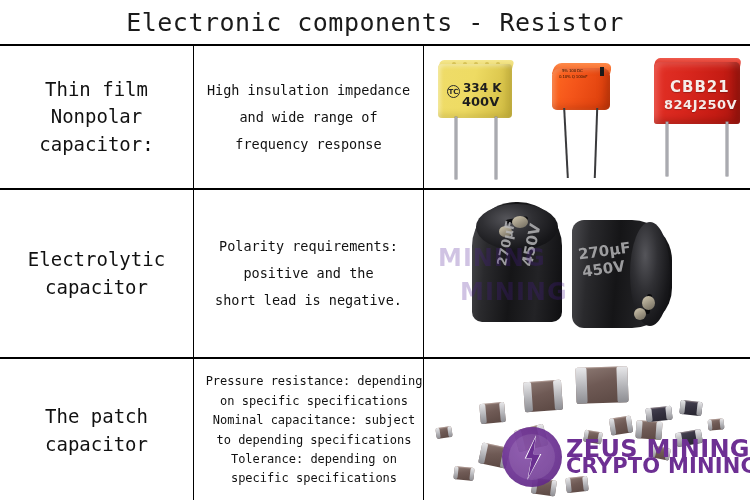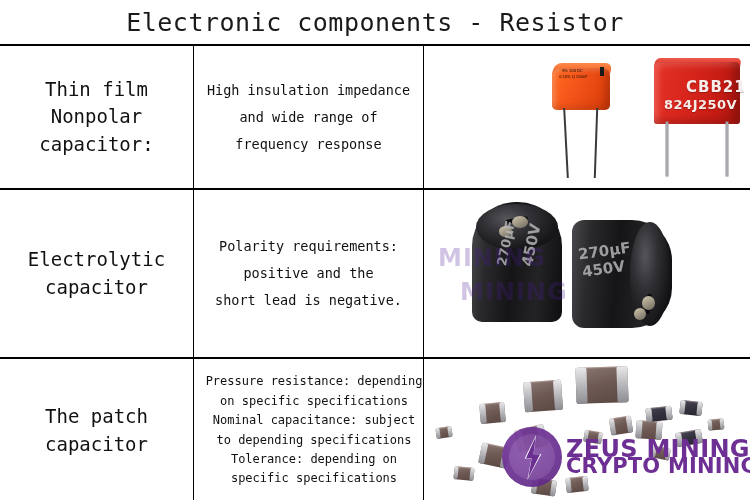--- a/index.html
+++ b/index.html
@@ -239,35 +239,49 @@
       <div class="cell-desc">
         <div class="desc-text">
           <span class="desc-line">High insulation impedance</span>
           <span class="desc-line">and wide range of</span>
           <span class="desc-line">frequency response</span>
         </div>
       </div>
 
       <div class="cell-img">
 
+        <div class="cap-film" id="cap-yellow" style="left:6px; top:14px; width:92px; height:120px;">
+          <div class="film-top"></div>
+          <div class="dimple" style="left:22px;"></div>
+          <div class="dimple" style="left:33px;"></div>
+          <div class="dimple" style="left:44px;"></div>
+          <div class="dimple" style="left:55px;"></div>
+          <div class="dimple" style="left:66px;"></div>
+          <div class="film-body"></div>
+          <div class="logo-ring" style="left:17px; top:25px; width:13px; height:13px; font-size:7px;">TC</div>
+          <span class="cap-label" style="left:33px; top:21px; font-size:12px;">334 K</span>
+          <span class="cap-label" style="left:32px; top:34px; font-size:13px;">400V</span>
+          <div class="film-lead" style="left:25px; top:57px; height:62px;"></div>
+          <div class="film-lead" style="left:65px; top:57px; height:62px;"></div>
+        </div>
 
         <div class="cap-film" id="cap-orange" style="left:118px; top:16px; width:80px; height:118px;">
           <div class="film-top"></div>
           <div class="film-body"></div>
           <span class="micro-text" style="left:20px; top:6px;">5% 100 DC</span>
           <span class="micro-text" style="left:17px; top:12px;">0.10% Q 100nF</span>
           <div class="blk" style="left:58px; top:5px;"></div>
           <div class="film-lead dark" style="left:23px; top:46px; height:70px; transform:rotate(-3deg);"></div>
           <div class="film-lead dark" style="left:53px; top:46px; height:70px; transform:rotate(2deg);"></div>
         </div>
 
         <div class="cap-film" id="cap-red" style="left:224px; top:12px; width:98px; height:122px;">
           <div class="film-top"></div>
           <div class="film-body"></div>
-          <span class="cap-label" style="left:38px; top:20px; font-size:15px; letter-spacing:1px;">CBB21</span>
+          <span class="cap-label" style="left:22px; top:20px; font-size:15px; letter-spacing:1px;">CBB21</span>
           <span class="cap-label" style="left:16px; top:39px; font-size:13px; letter-spacing:.5px;">824J250V</span>
           <div class="film-lead" style="left:18px; top:64px; height:54px;"></div>
           <div class="film-lead" style="left:78px; top:64px; height:54px;"></div>
         </div>
 
       </div>
     </div>
 
     <div class="row r2">
 

